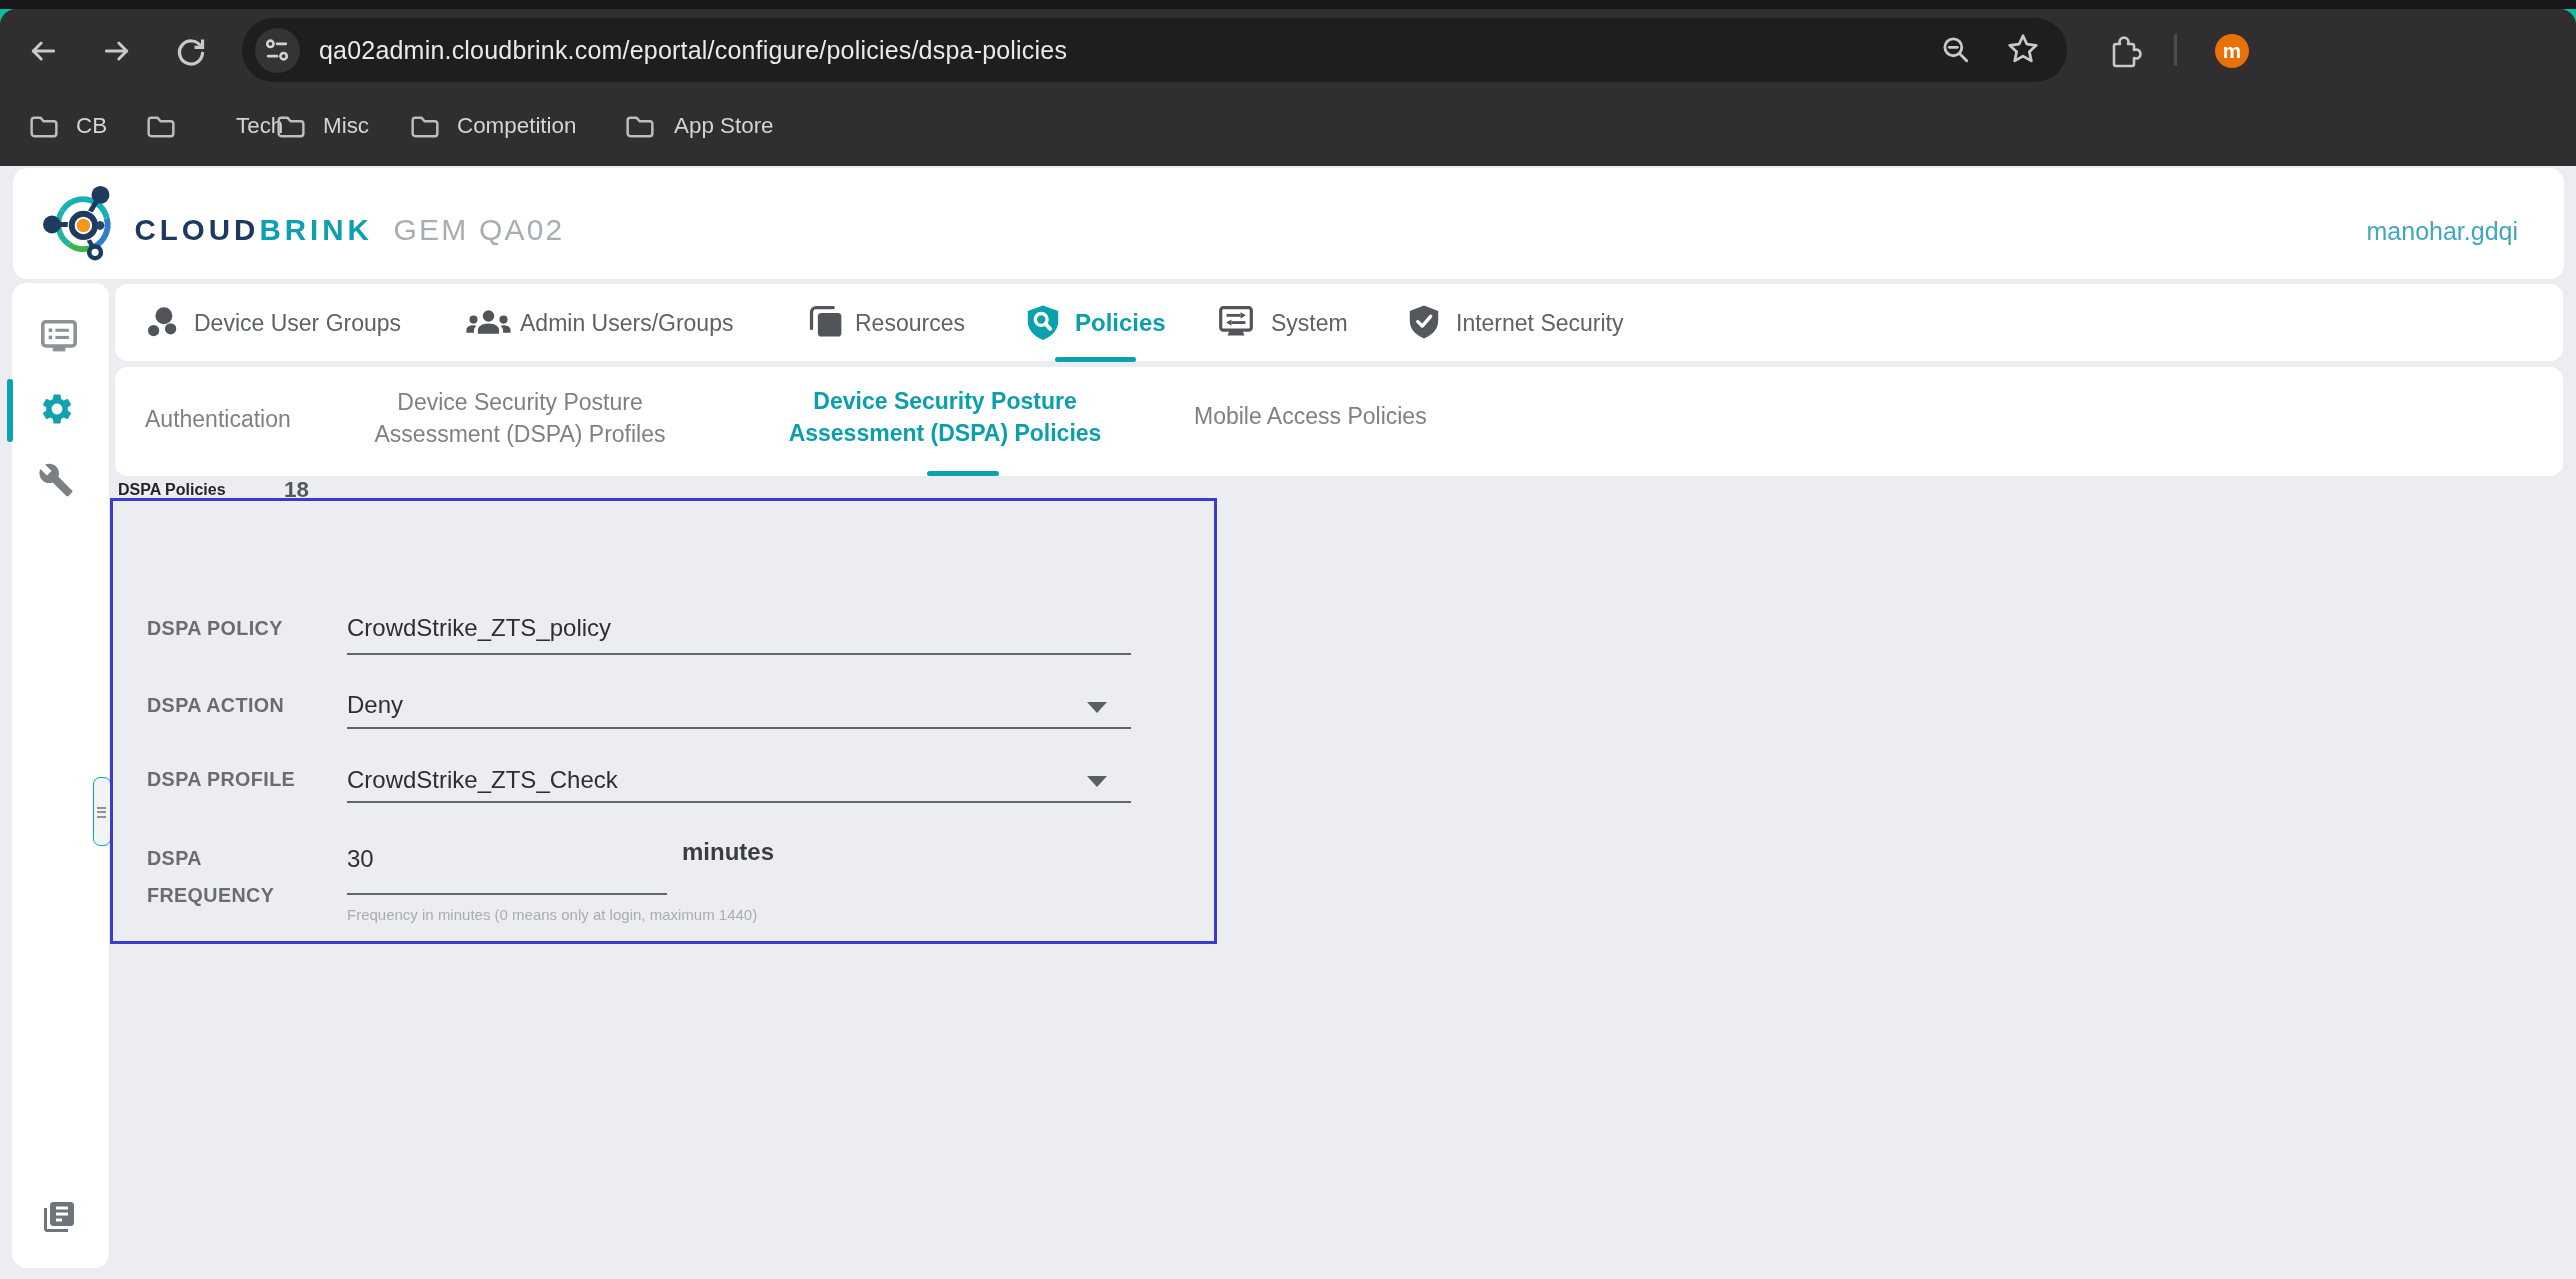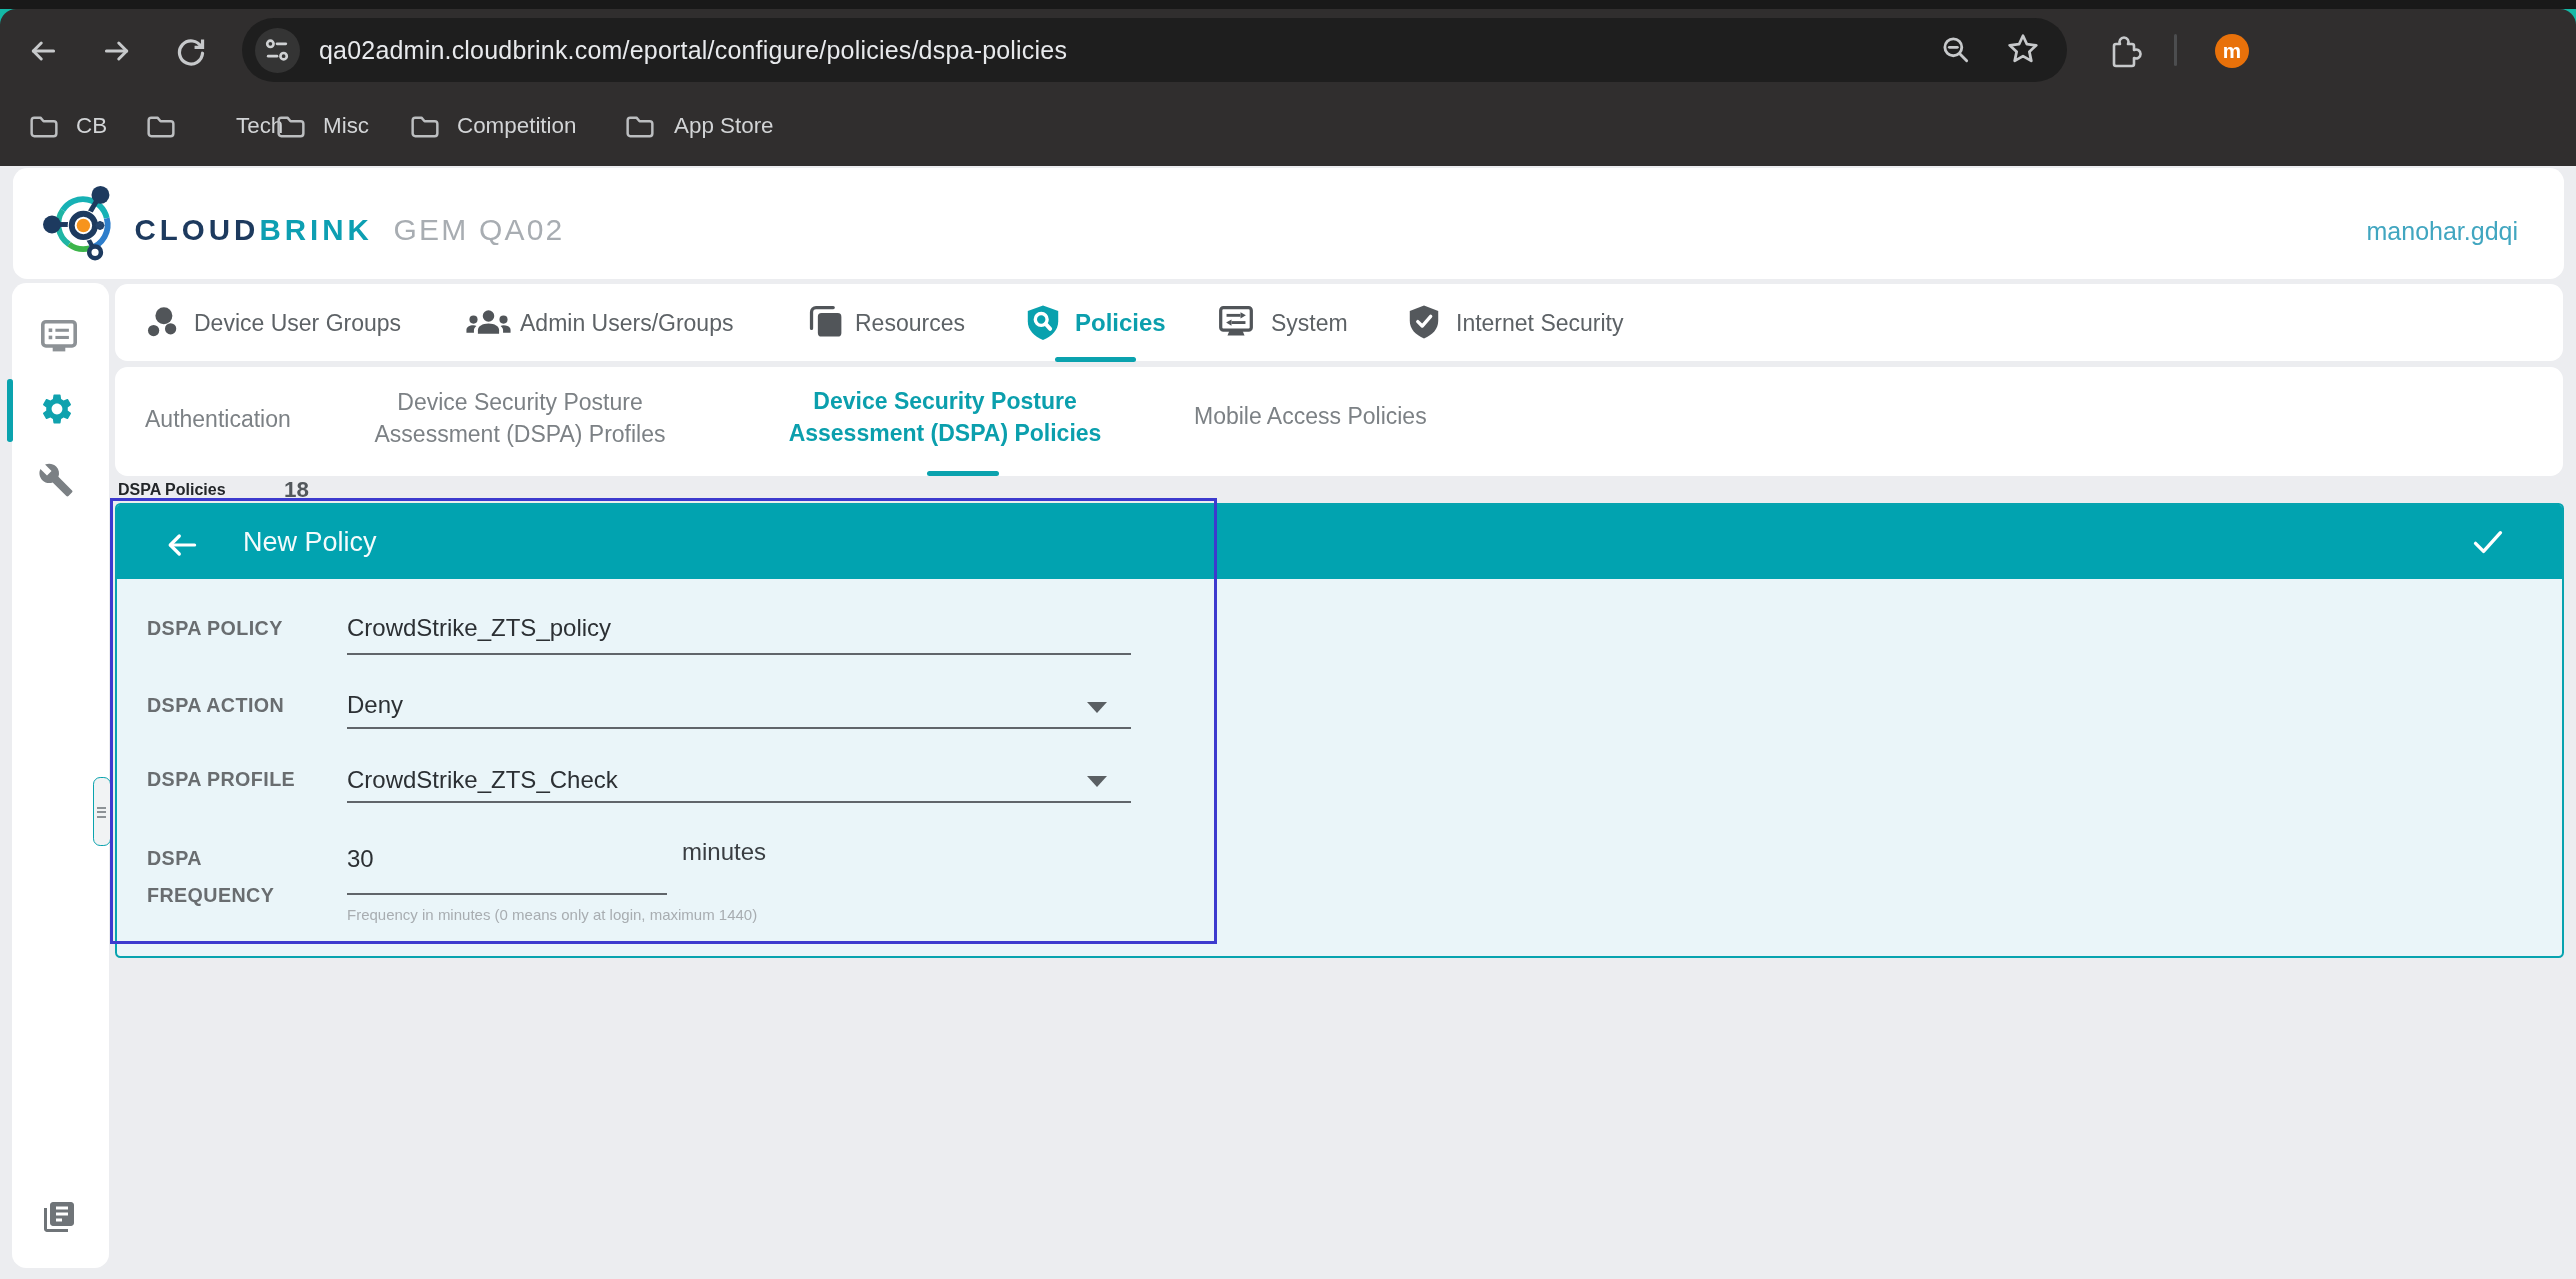--- a/index.html
+++ b/index.html
@@ -53,21 +53,21 @@
   #panel-header{left:0;top:0;width:100%;height:74px;background:#01a3b0;border-radius:2.7px 2.7px 0 0;}
   #panel-title{left:126px;top:37px;font-size:27px;color:#f4fbfc;}
   
   .flabel{font-size:19.7px;font-weight:bold;color:#696d70;letter-spacing:0.4px;line-height:37px;width:170px;}
   .fvalue{font-size:24px;color:#2c3034;}
   .fline{height:1.8px;background:#60656a;}
   .fline.thin{height:1.6px;}
   .arrow-down{width:0;height:0;border-left:10.7px solid transparent;border-right:10.7px solid transparent;
               border-top:11.6px solid #5a5f63;}
   #fhelper{left:347px;top:748px;font-size:15px;color:#a8adb1;}
-  #fsuffix{left:682px;top:686px;font-size:24px;color:#3a3e42;}
+  #fsuffix{left:682px;top:686px;font-size:24px;color:#3a3e42;font-weight:bold;}
   
   #drag-handle{left:93px;top:611px;width:18px;height:69px;background:#f1f3f4;
                border:1.8px solid #0aa3ae;border-radius:7.2px;}
   .grip{position:absolute;left:2.7px;width:9px;height:1.8px;background:#8d9296;}
   #purple-box{left:110px;top:332px;width:1107px;height:446px;border:3.6px solid #3d3ace;z-index:30;}
   svg{display:block;}
 </style>
 </head>
 <body>
 
@@ -287,36 +287,20 @@
     <div class="abs subnav two active" style="left:945px;top:219px;">
       <div>Device Security Posture</div>
       <div>Assessment (DSPA) Policies</div>
     </div>
     <div class="abs subnav cy" style="left:1194px;top:250px;">Mobile Access Policies</div>
     <div class="abs" id="subnav-underline"></div>
 
     <div class="abs cy" id="heading">DSPA Policies</div>
     <div class="abs cy" id="heading-count">18</div>
 
-    <div class="abs" id="panel">
-      <div class="abs" id="panel-header">
-        <div class="abs" style="left:47px;top:21.5px;">
-          <svg width="36" height="36" viewBox="0 0 40 40" fill="none" stroke="#ffffff" stroke-width="3.6" stroke-linecap="round" stroke-linejoin="round">
-            <path d="M34 20 H7"></path>
-              <path d="M17 10 L7 20 L17 30"></path>
-          </svg>
-        </div>
-        <div class="abs cy" id="panel-title">New Policy</div>
-        <div class="abs" style="left:2355px;top:24px;">
-          <svg width="32" height="27" viewBox="0 0 36 30" fill="none" stroke="#ffffff" stroke-width="3.8" stroke-linecap="round" stroke-linejoin="round">
-            <path d="M4 16 L13 25 L32 4"></path>
-          </svg>
-        </div>
-      </div>
-    </div>
 
     <div class="abs flabel" style="left:147px;top:444px;">DSPA POLICY</div>
     <div class="abs fvalue cy" style="left:347px;top:462px;">CrowdStrike_ZTS_policy</div>
     <div class="abs fline thin" style="left:347px;top:487px;width:784px;"></div>
 
     <div class="abs flabel" style="left:147px;top:521px;">DSPA ACTION</div>
     <div class="abs fvalue cy" style="left:347px;top:539px;">Deny</div>
     <div class="abs arrow-down" style="left:1087px;top:536px;"></div>
     <div class="abs fline thin" style="left:347px;top:561px;width:784px;"></div>
 

